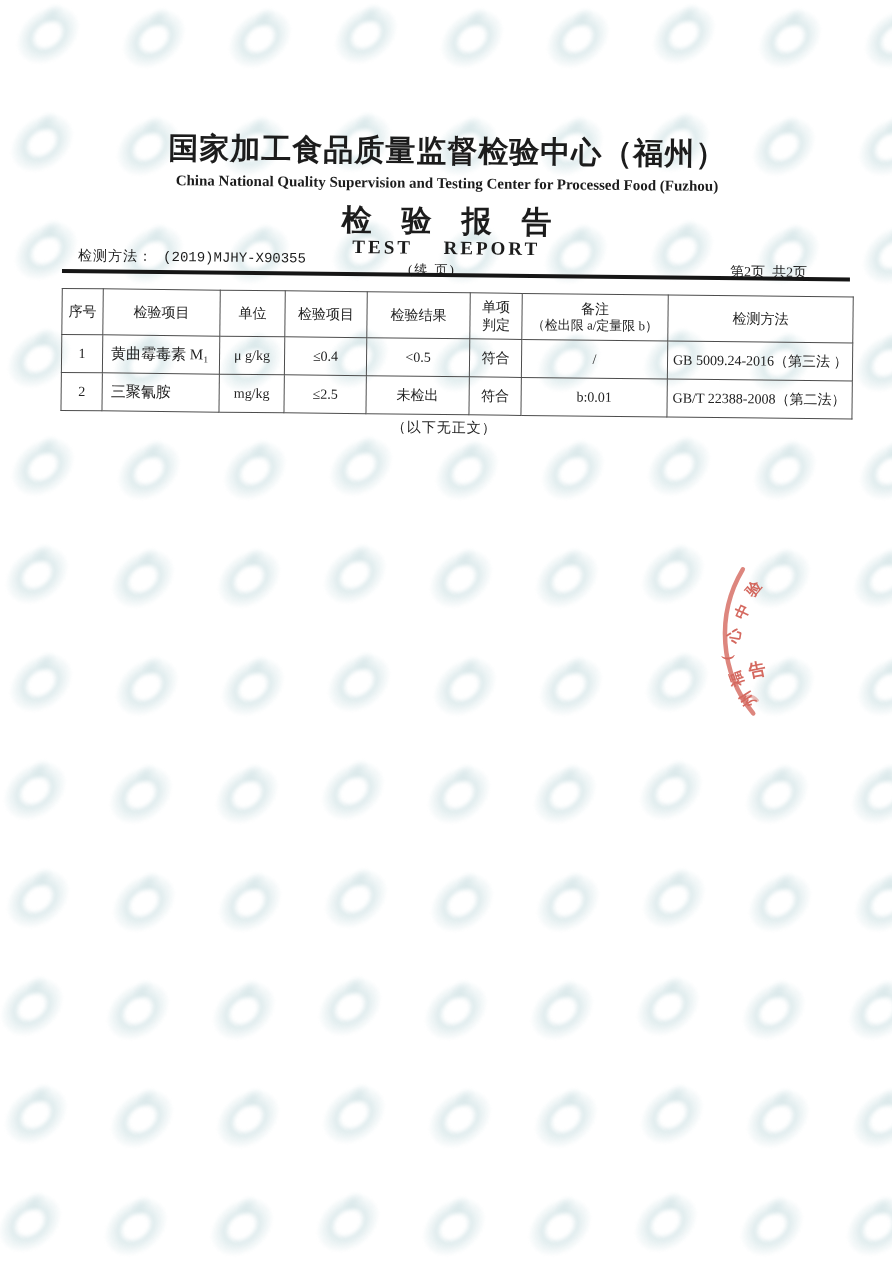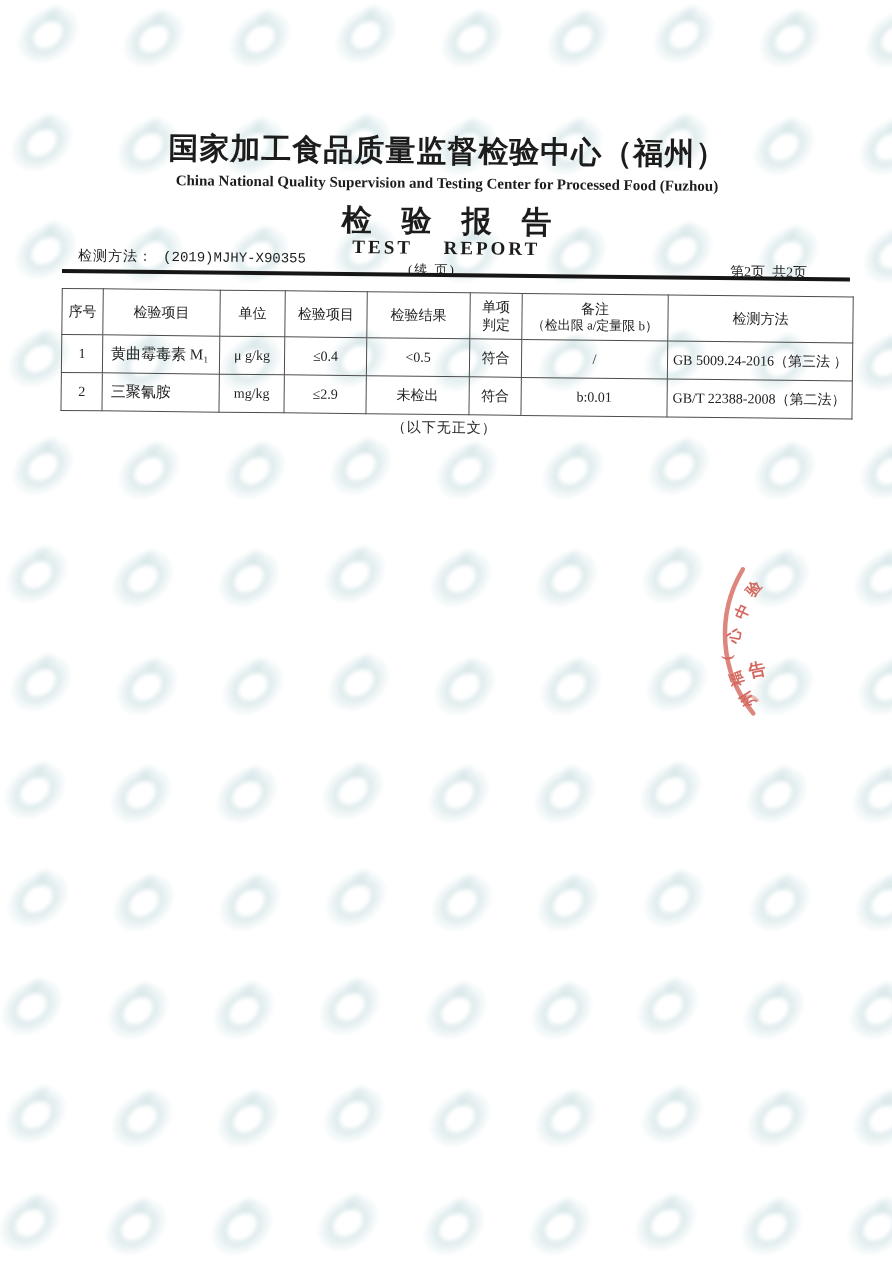--- a/index.html
+++ b/index.html
@@ -230,21 +230,21 @@
           <td>≤0.4</td>
           <td>&lt;0.5</td>
           <td>符合</td>
           <td>/</td>
           <td class="cell-method">GB 5009.24-2016（第三法 ）</td>
         </tr>
         <tr>
           <td>2</td>
           <td class="cell-item">三聚氰胺</td>
           <td>mg/kg</td>
-          <td>≤2.9</td>
+          <td>≤2.5</td>
           <td>未检出</td>
           <td>符合</td>
           <td>b:0.01</td>
           <td class="cell-method">GB/T 22388-2008（第二法）</td>
         </tr>
       </tbody>
     </table>
 
     <div class="note">（以下无正文）</div>
 

